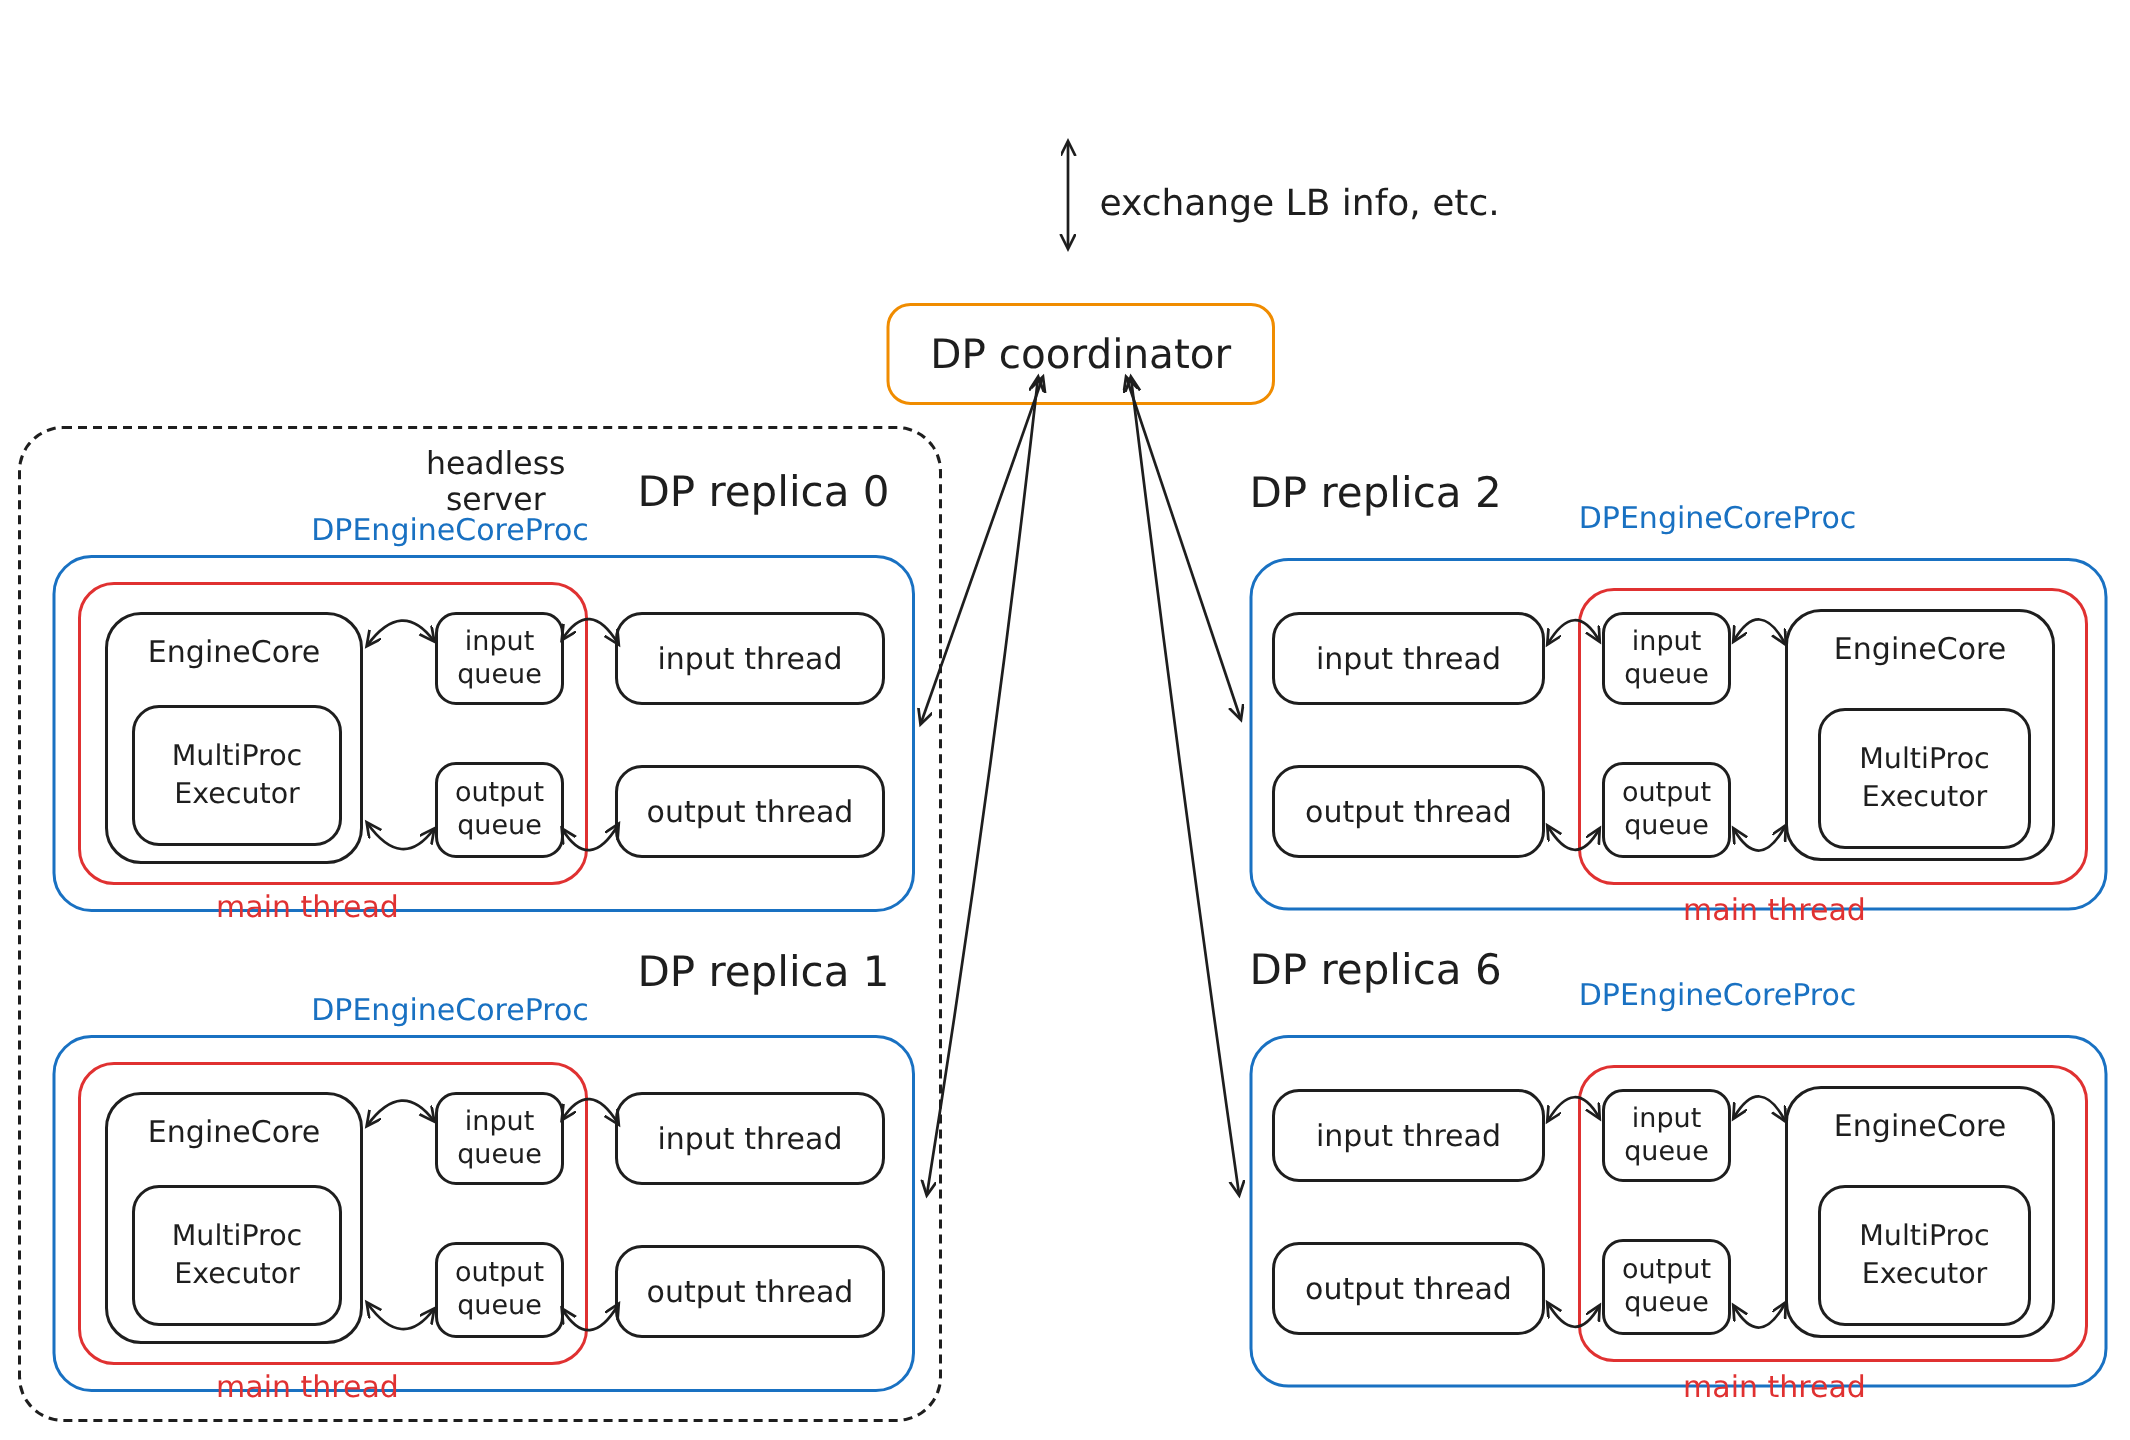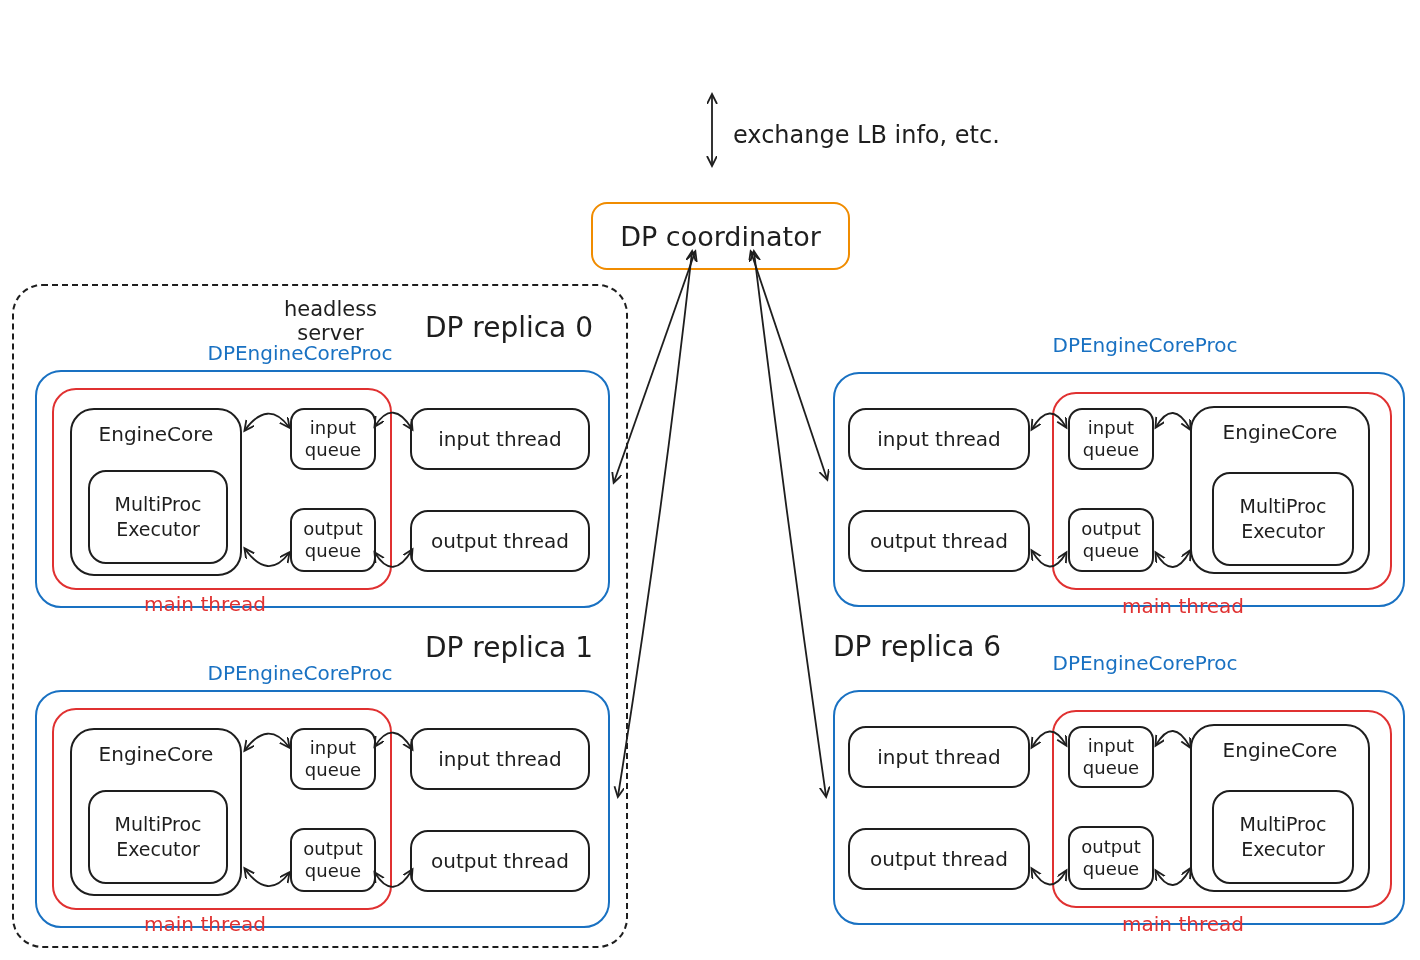--- a/index.html
+++ b/index.html
@@ -124,20 +124,21 @@
       <div class="multiproc">MultiProc Executor</div>
     </div>
     <div class="qbox q-in">input queue</div>
     <div class="qbox q-out">output queue</div>
     <div class="tbox t-in">input thread</div>
     <div class="tbox t-out">output thread</div>
     <div class="mt-label">main thread</div>
   </div>
 
   <div class="replica v-right pos-r2">
+    <div class="r-title">DP replica 2</div>
     <div class="r-proc">DPEngineCoreProc</div>
     <div class="blue-box"></div>
     <div class="red-box"></div>
     <div class="engine-core">
       <div class="ec-label">EngineCore</div>
       <div class="multiproc">MultiProc Executor</div>
     </div>
     <div class="qbox q-in">input queue</div>
     <div class="qbox q-out">output queue</div>
     <div class="tbox t-in">input thread</div>

